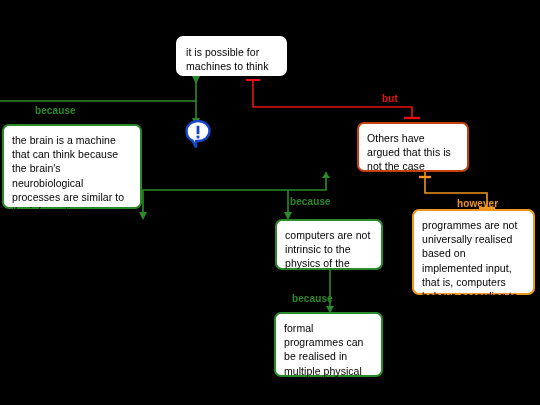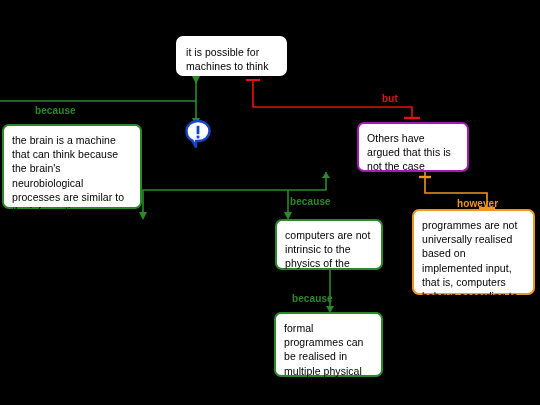--- a/index.html
+++ b/index.html
@@ -34,21 +34,21 @@
     padding: 7px 9px 4px 8px;
     letter-spacing: 0.05px;
   }
   .node-root {
     border: 2px solid #ffffff;
   }
   .node-green {
     border: 2px solid #2a8a2a;
   }
   .node-red {
-    border: 2px solid #a21caf;
+    border: 2px solid #c2410c;
   }
   .node-orange {
     border: 2px solid #f0951e;
   }
   .conn-label {
     position: absolute;
     font-size: 10px;
     font-weight: bold;
     letter-spacing: 0.1px;
     white-space: nowrap;

